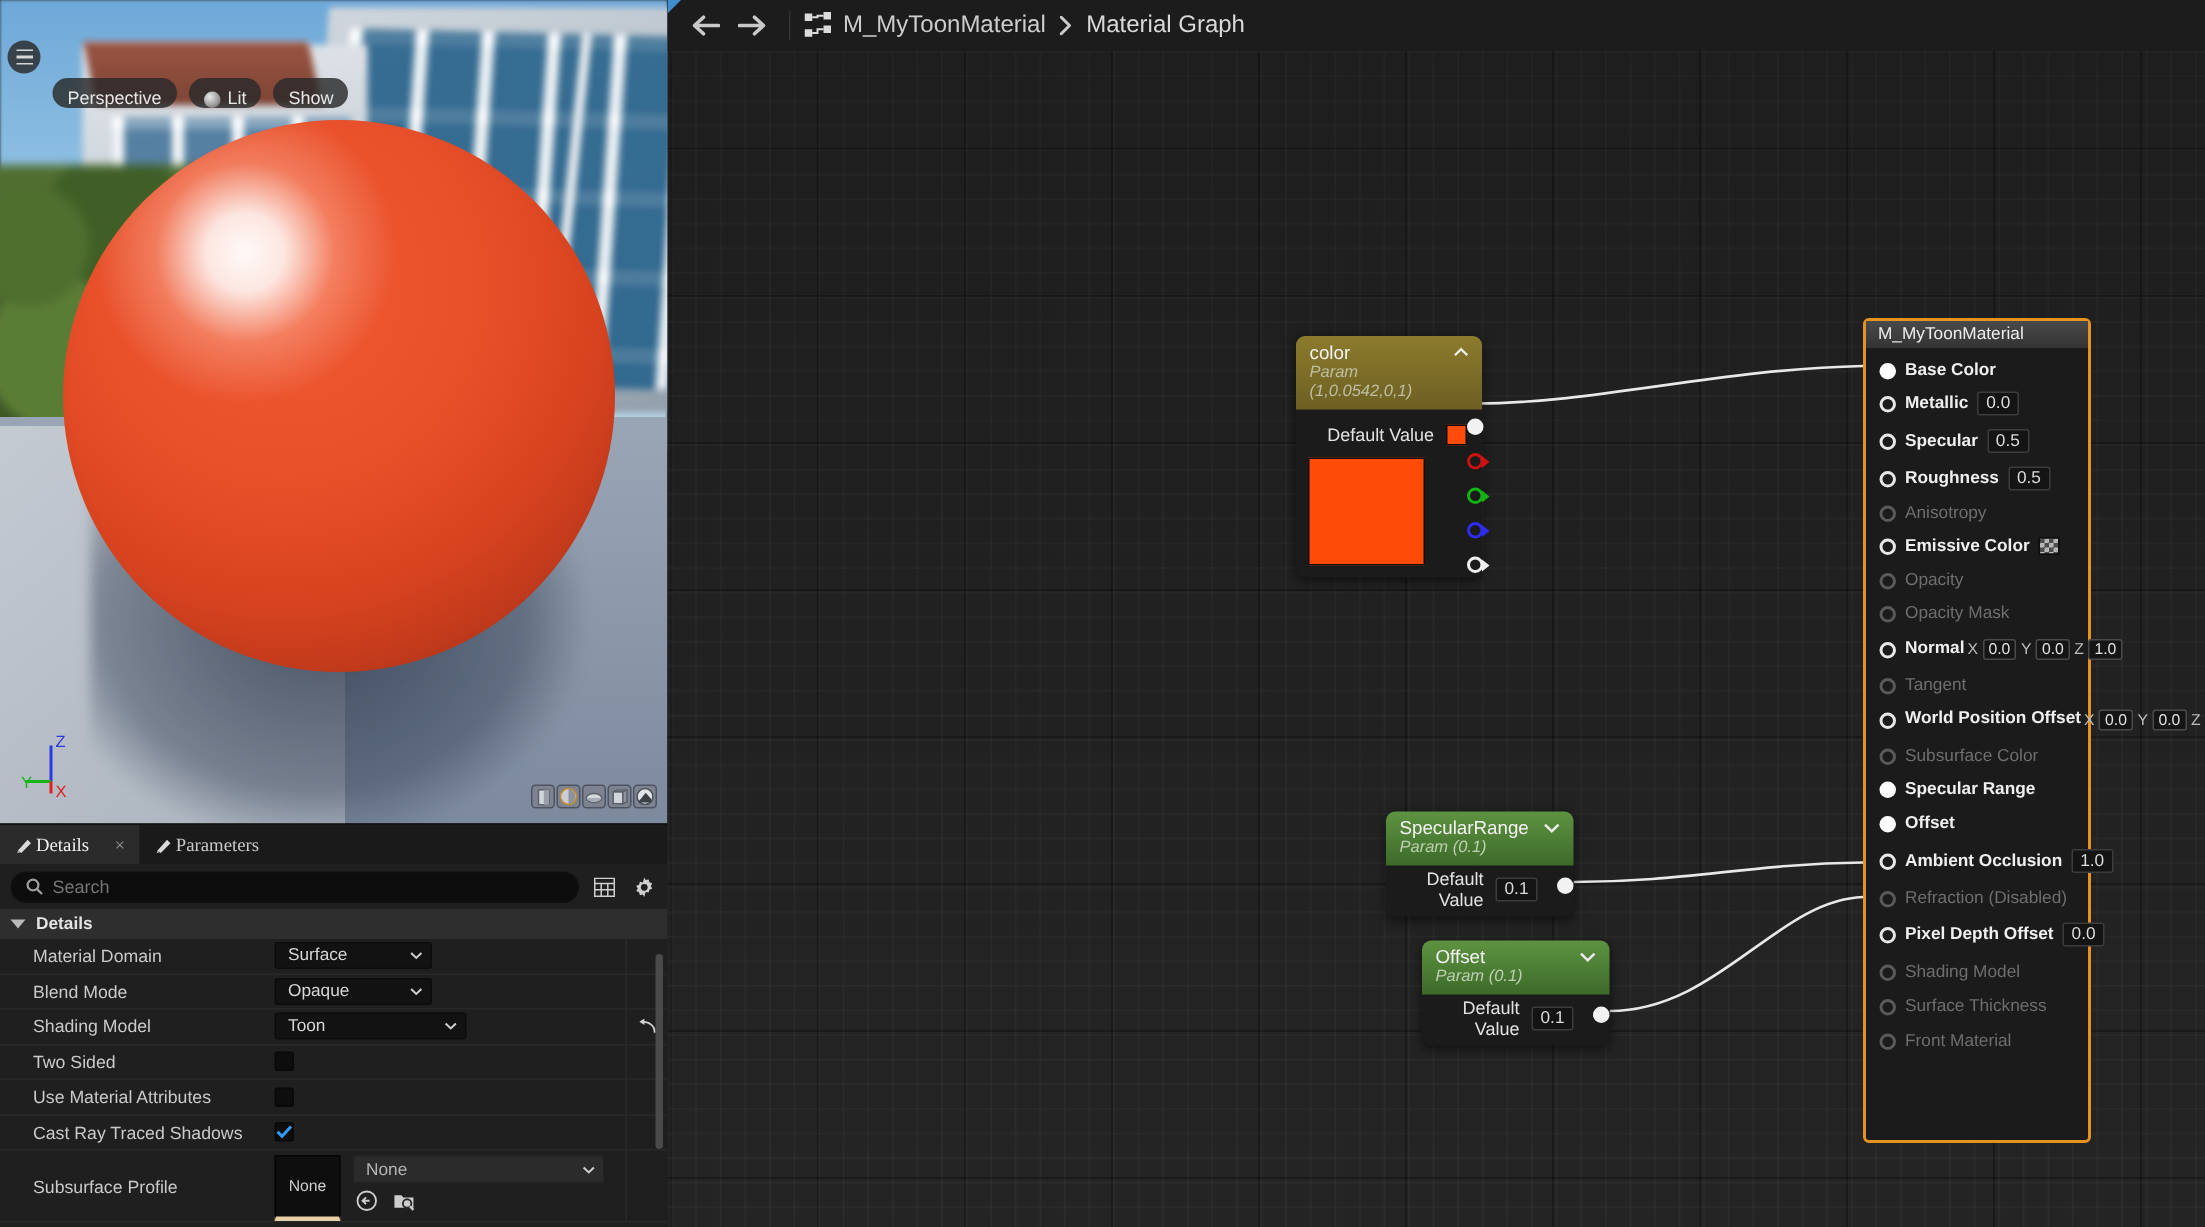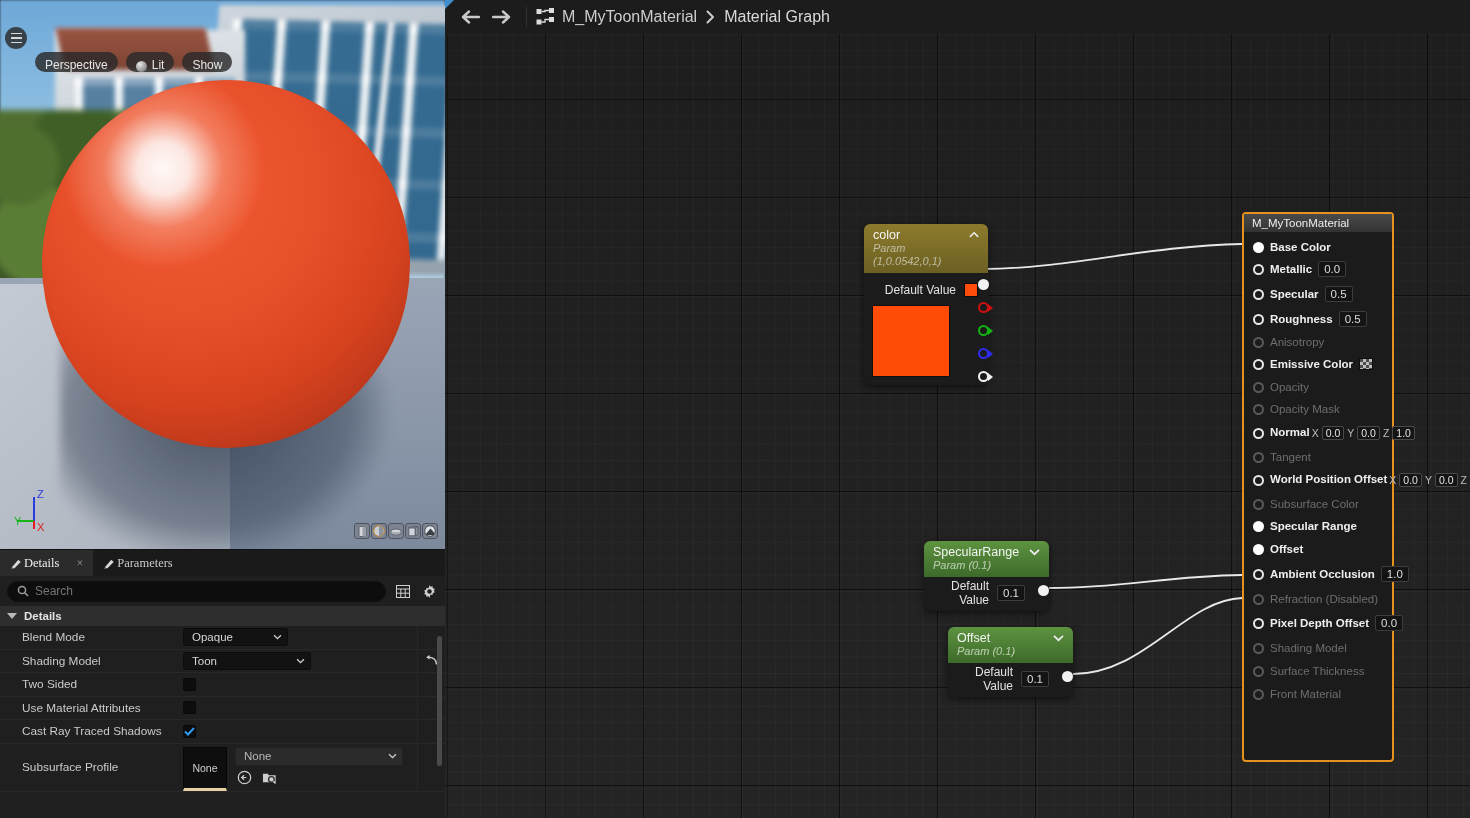--- a/index.html
+++ b/index.html
@@ -461,20 +461,32 @@
             <circle cx="8" cy="8" r="2.4" fill="#1f1f1f"></circle>
           </svg>
         </div>
       </div>
 
       <div id="det-cat">
         <span class="tri-down"></span>
         <span>Details</span>
       </div>
 
+      <div class="prop-row">
+        <div class="prop-label">Material Domain</div>
+        <div class="prop-ctl">
+          <div class="combo" style="width:105px">
+            <span>Surface</span>
+            <svg class="chev" viewBox="0 0 10 7">
+                <path d="M1 1.6 L5 5.4 L9 1.6" fill="none" stroke="#cfcfcf" stroke-width="1.6"></path>
+              </svg>
+          </div>
+        </div>
+        <div class="prop-rev"></div>
+      </div>
 
       <div class="prop-row">
         <div class="prop-label">Blend Mode</div>
         <div class="prop-ctl">
           <div class="combo" style="width:105px">
             <span>Opaque</span>
             <svg class="chev" viewBox="0 0 10 7">
                 <path d="M1 1.6 L5 5.4 L9 1.6" fill="none" stroke="#cfcfcf" stroke-width="1.6"></path>
               </svg>
           </div>

